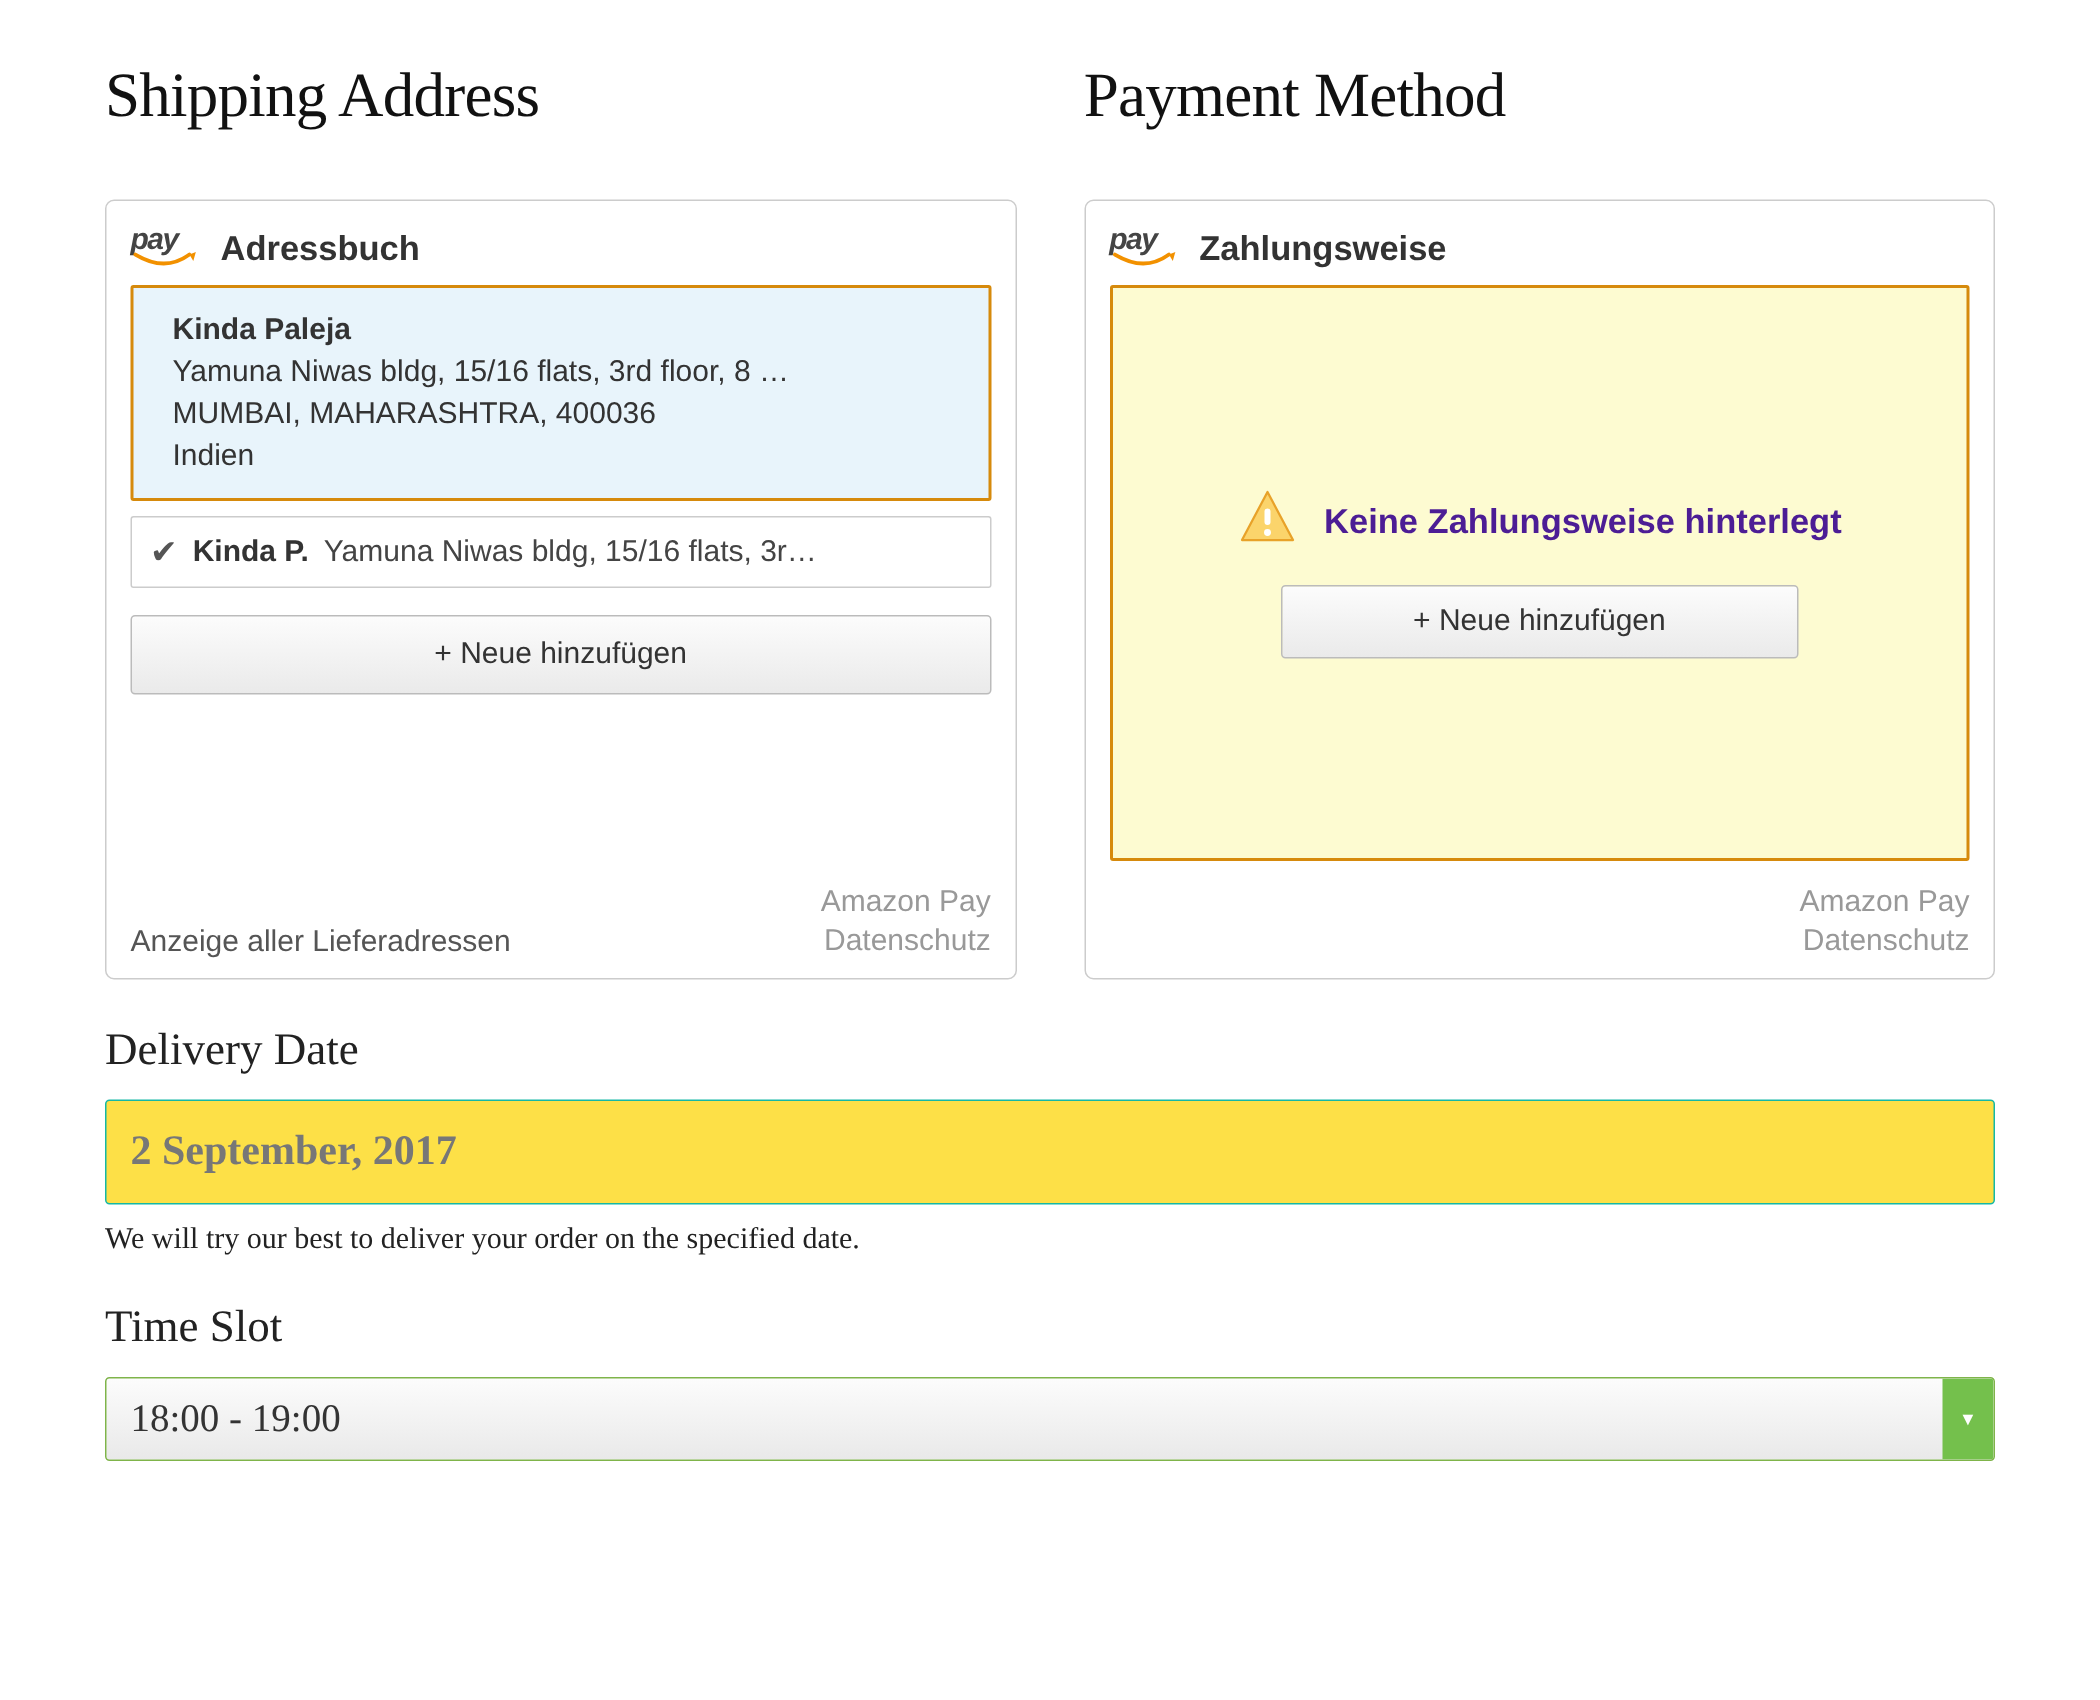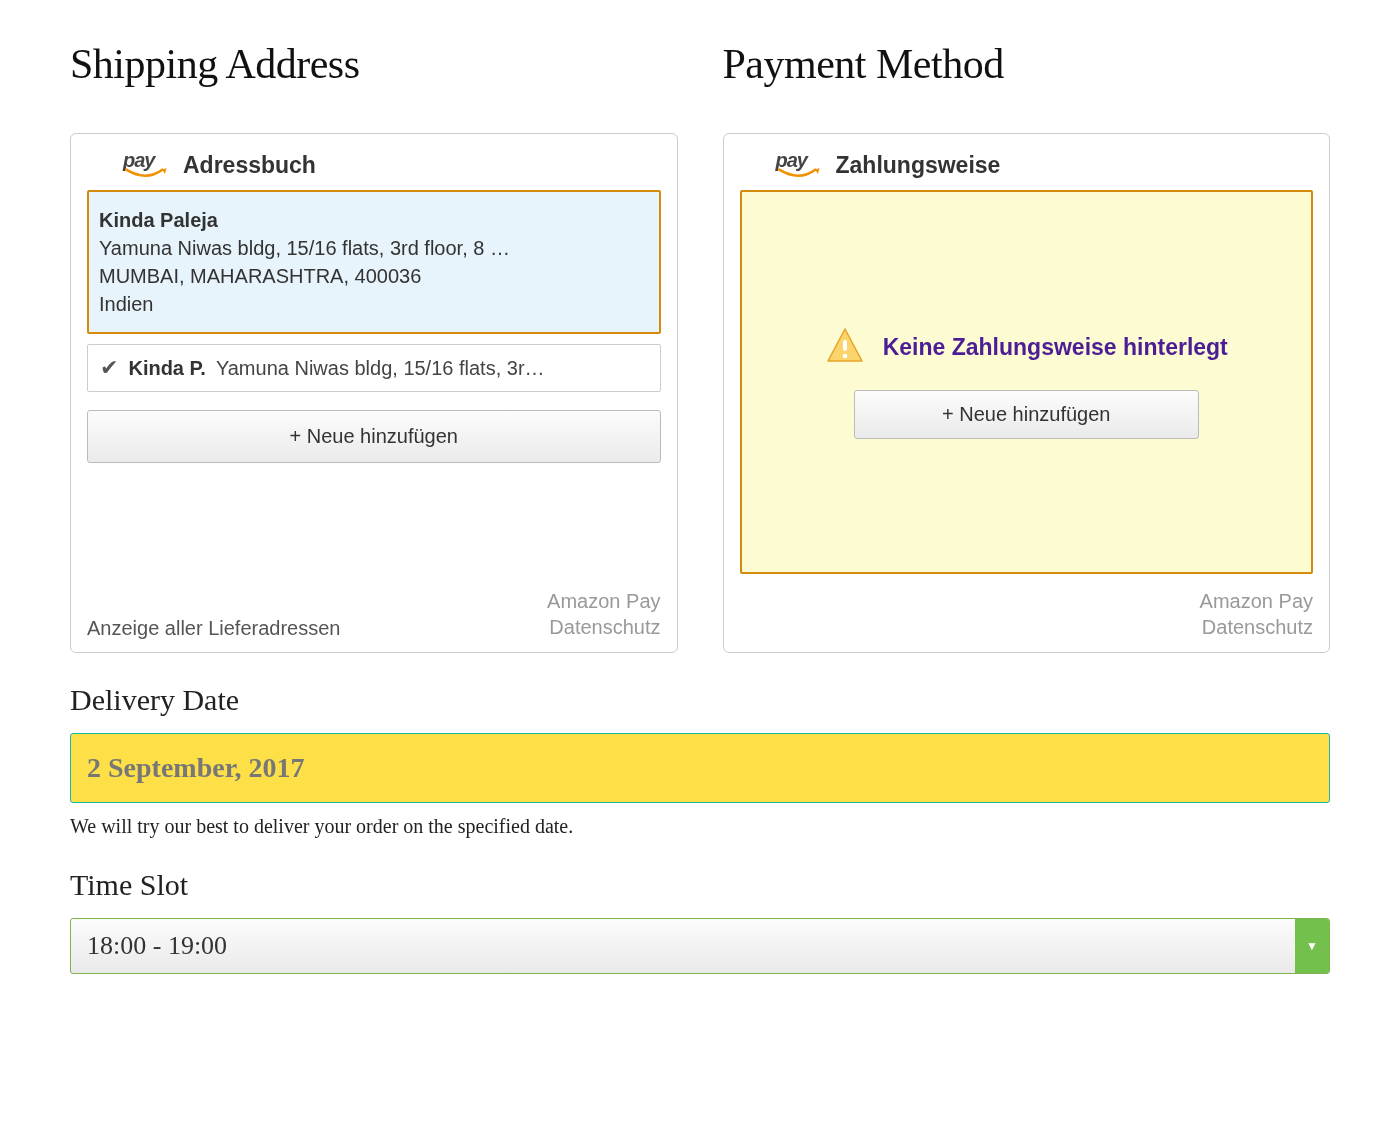--- a/index.html
+++ b/index.html
@@ -31,21 +31,20 @@
   .panel-header {
     display: flex;
     align-items: center;
     gap: 14px;
     margin-bottom: 10px;
   }
   .pay-logo {
     width: 46px;
     position: relative;
     display: inline-block;
-    margin-left: 36px;
   }
   .pay-text {
     font-size: 20px;
     font-weight: 700;
     color: #444;
     font-style: italic;
     letter-spacing: -1px;
     display: block;
     line-height: 1;
   }
@@ -55,21 +54,21 @@
   }
   .panel-title {
     font-size: 23px;
     font-weight: 700;
     color: #333;
   }
   .selected-address {
     border: 2px solid #d68a0c;
     background: #e8f4fb;
     border-radius: 2px;
-    padding: 14px 10px;
+    padding: 14px 26px;
     margin-bottom: 10px;
     font-size: 20px;
     color: #333;
     line-height: 1.4;
   }
   .selected-address .name { font-weight: 700; }
   .address-option {
     border: 1px solid #ccc;
     border-radius: 2px;
     padding: 10px 12px;

